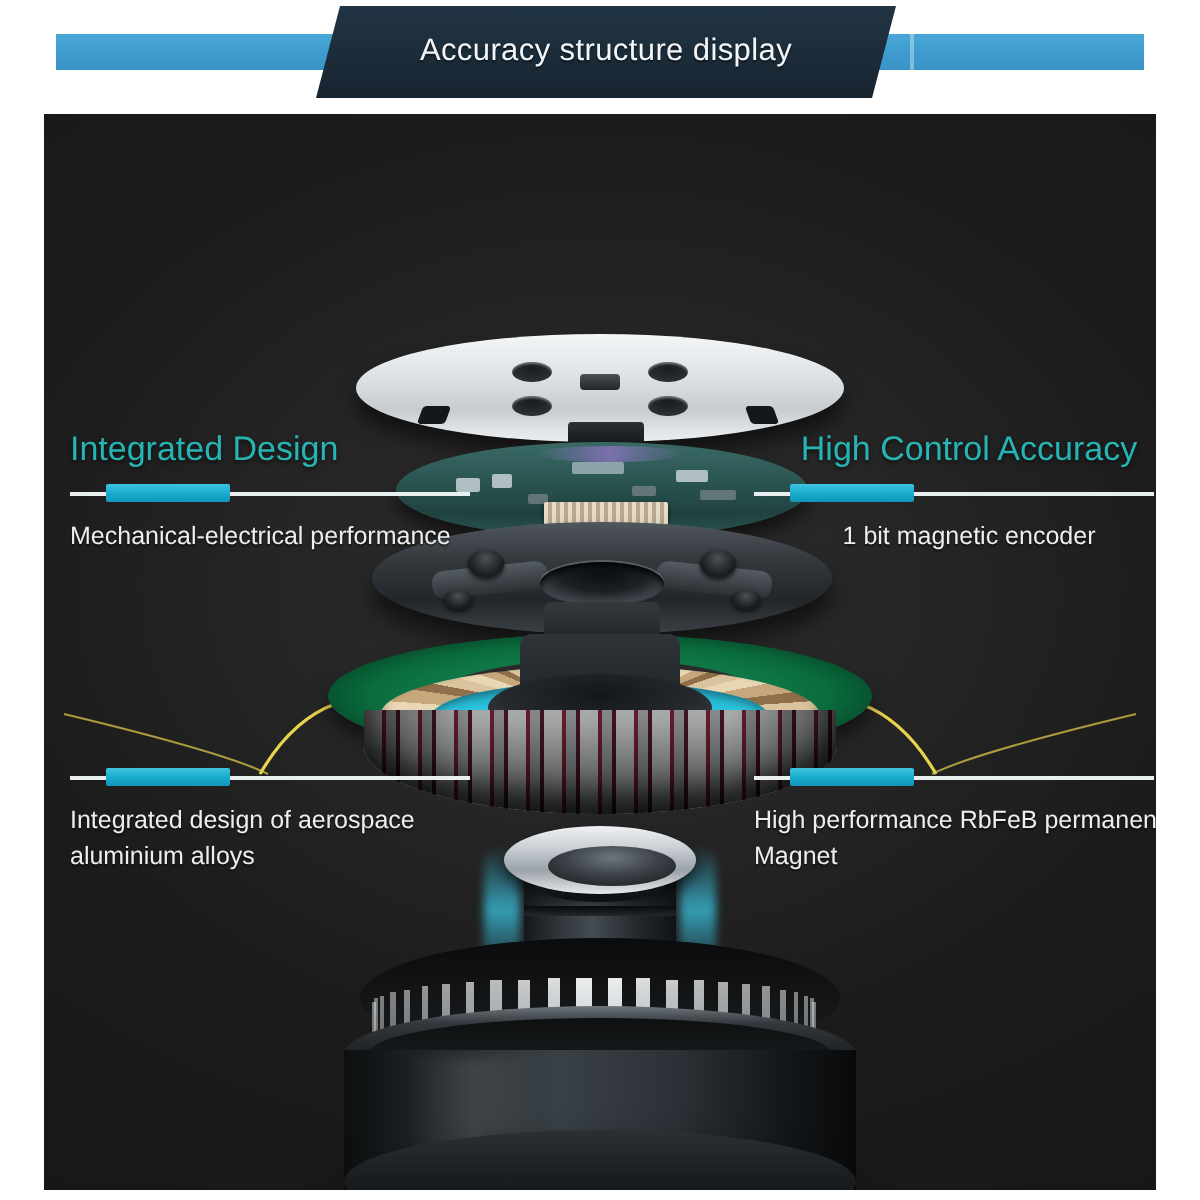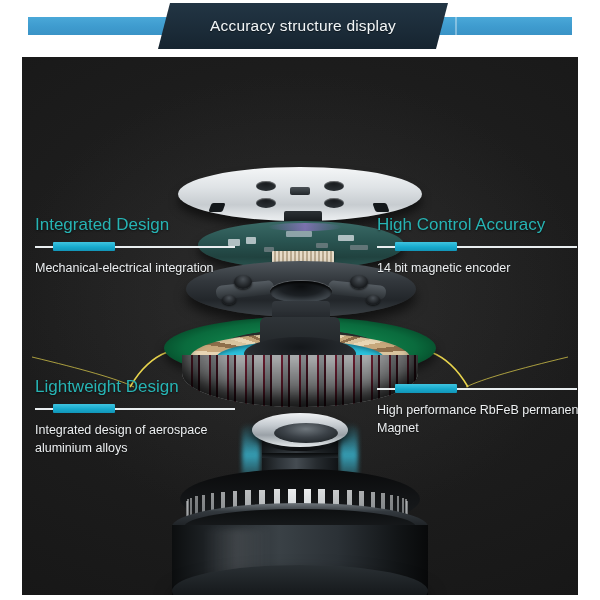--- a/index.html
+++ b/index.html
@@ -59,21 +59,21 @@
   }
   .feat-rule .seg{
     position:absolute;left:18px;top:0px;width:62px;height:9px;border-radius:1px;
     background:linear-gradient(180deg,#3fc4e0 0%,#17aacd 55%,#1295b8 100%);
   }
   .feat-body{
     margin-top:9px;color:#eceff1;font-size:12.5px;line-height:17.5px;
     text-shadow:0 1px 1px rgba(0,0,0,.55);
   }
   .feat.tl{left:13px;top:158px;}
-  .feat.tr{left:355px;top:158px;}
+  .feat.tr{left:355px;top:158px;text-align:center;}
   .feat.bl{left:13px;top:320px;}
   .feat.br{left:355px;top:320px;}
 
   
   .leaders{position:absolute;left:0;top:0;width:556px;height:538px;pointer-events:none;}
 
   
   .asm{position:absolute;left:128px;top:52px;width:300px;height:460px;}
   .layer{position:absolute;left:0;}
 
@@ -412,34 +412,33 @@
       </div>
 
     </div>
 
     <div class="feat tl">
       <div class="feat-title">Integrated Design</div>
       <div class="feat-rule">
         <div class="line"></div>
         <div class="seg"></div>
       </div>
-      <div class="feat-body">Mechanical-electrical integration</div>
+      <div class="feat-body">Mechanical-electrical performance</div>
     </div>
 
     <div class="feat tr">
       <div class="feat-title">High Control Accuracy</div>
       <div class="feat-rule">
         <div class="line"></div>
         <div class="seg"></div>
       </div>
-      <div class="feat-body">14 bit magnetic encoder</div>
+      <div class="feat-body">1 bit magnetic encoder</div>
     </div>
 
     <div class="feat bl">
-      <div class="feat-title">Lightweight Design</div>
       <div class="feat-rule">
         <div class="line"></div>
         <div class="seg"></div>
       </div>
       <div class="feat-body">Integrated design of aerospace aluminium alloys</div>
     </div>
 
     <div class="feat br">
       <div class="feat-rule">
         <div class="line"></div>

